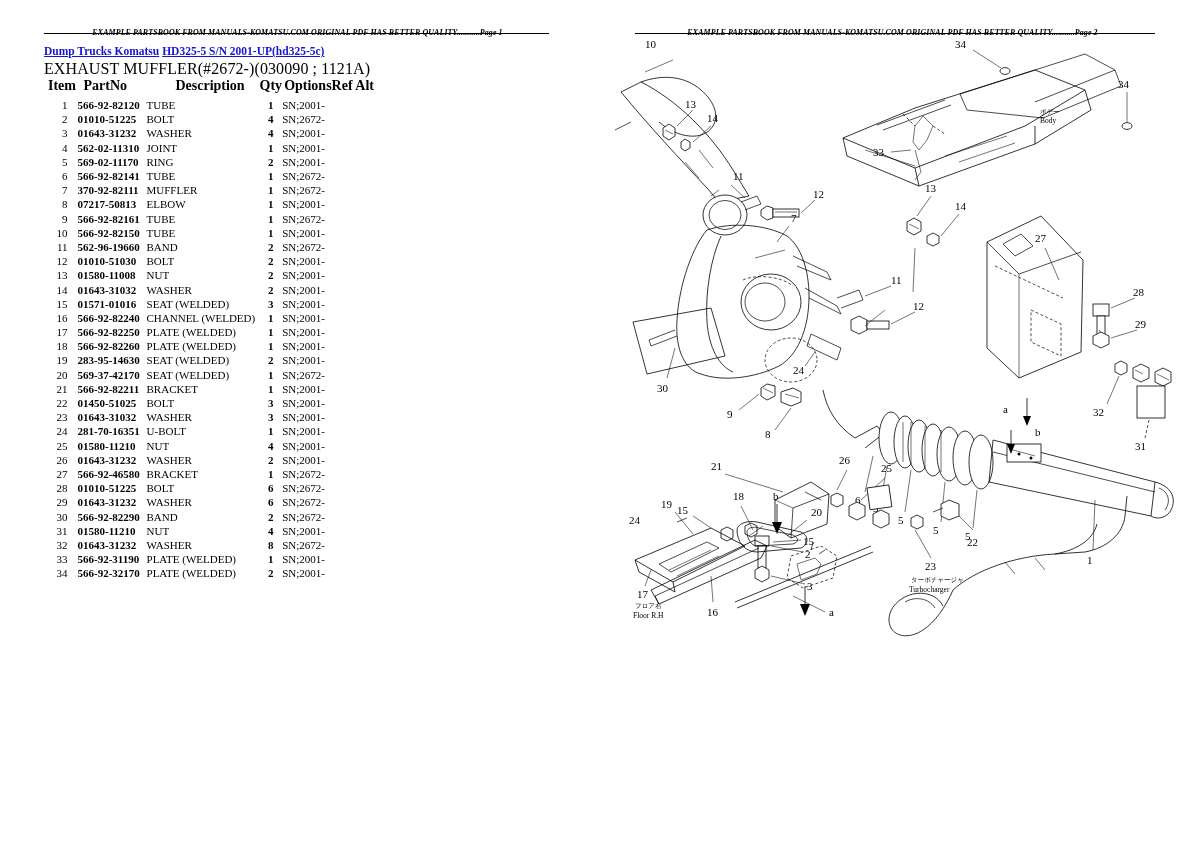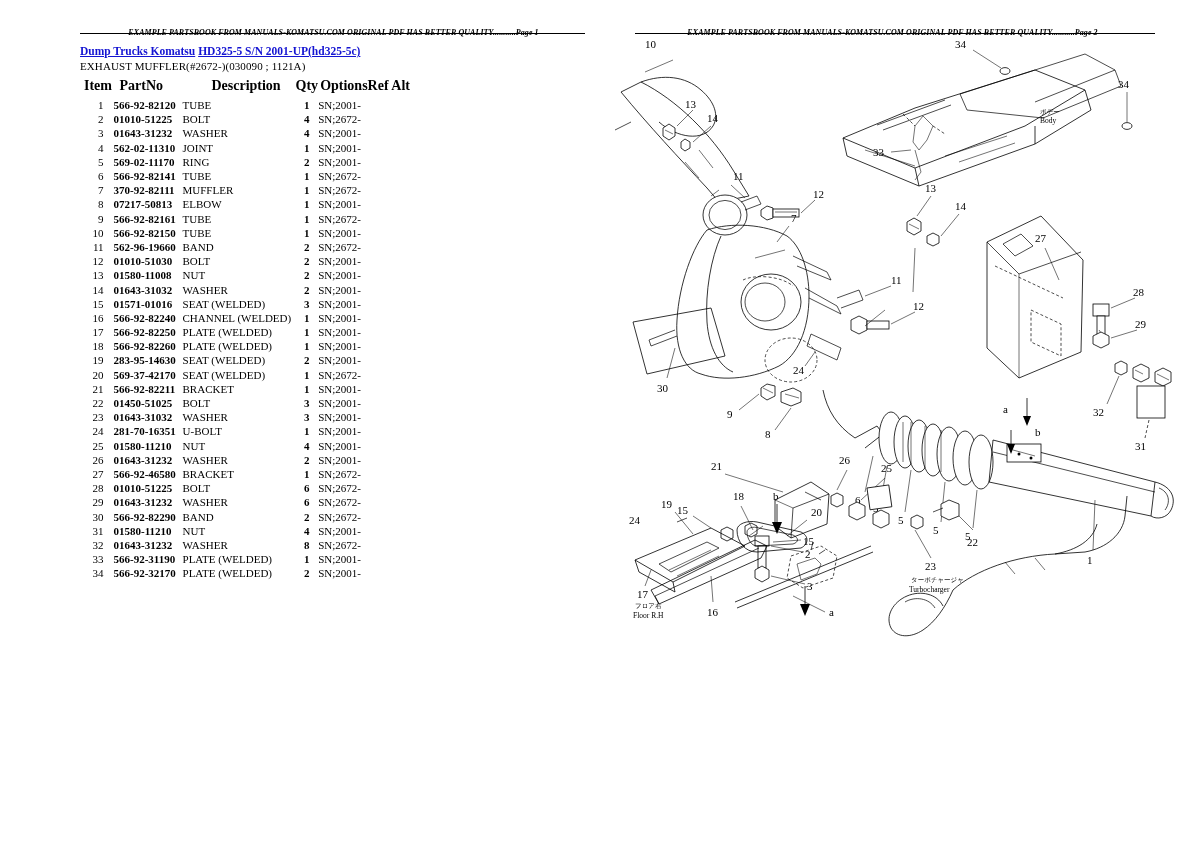--- a/index.html
+++ b/index.html
@@ -8,21 +8,21 @@
     background:#ffffff;
     font-family:"Liberation Serif", serif;
     color:#000;
     overflow:hidden;
     position:relative;
   }
   .page{position:absolute;top:0;left:0;width:1190px;height:842px;}
 
   
   .half{position:absolute;top:0;height:842px;}
-  .half-left{left:0;width:595px;margin-left:36px;}
+  .half-left{left:0;width:595px;}
   .half-right{left:595px;width:595px;}
 
   
   .runhead{
     position:absolute;left:0;width:100%;top:21px;
     text-align:center;
   }
   .runhead-text{
     font-family:"Liberation Serif", serif;
     font-weight:bold;font-style:italic;
@@ -38,21 +38,21 @@
 
   
   .titleline{
     position:absolute;left:44px;top:45px;
     font-size:11.5px;font-weight:bold;white-space:nowrap;
   }
   .t-blue1{color:#1414d2;text-decoration:underline;}
   .t-blue2{color:#1414d2;text-decoration:underline;}
   .subtitle{
     position:absolute;left:44px;top:60px;
-    font-size:11px;white-space:nowrap;letter-spacing:.1px;
+    font-size:16px;white-space:nowrap;letter-spacing:.1px;
   }
 
   
   .tbl{position:absolute;left:44px;top:78px;width:330px;}
   .tbl table{border-collapse:collapse;width:100%;}
   .tbl th{
     font-size:14px;font-weight:bold;text-align:left;
     padding:0 0 4px 0;white-space:nowrap;
   }
   .tbl td{

